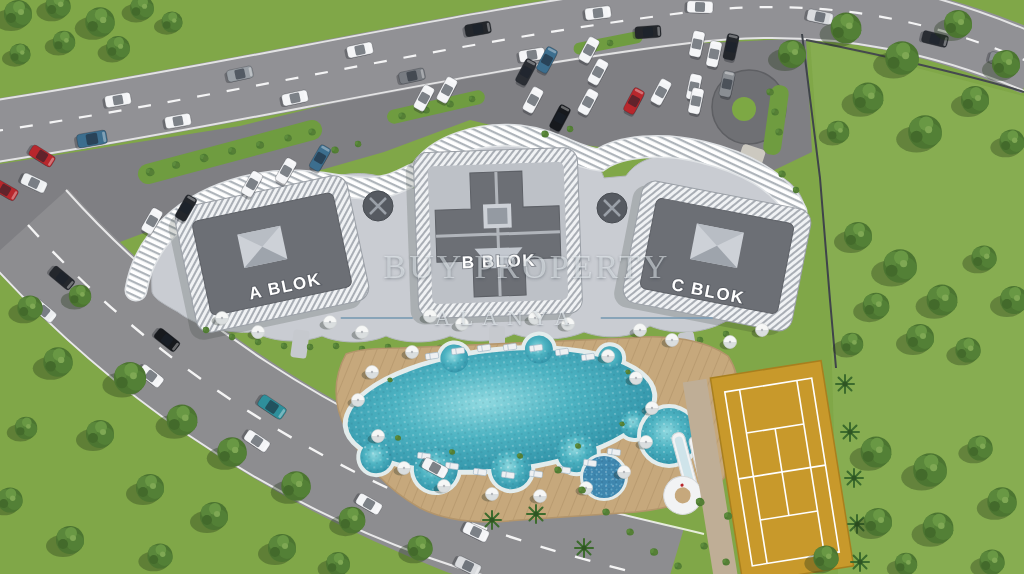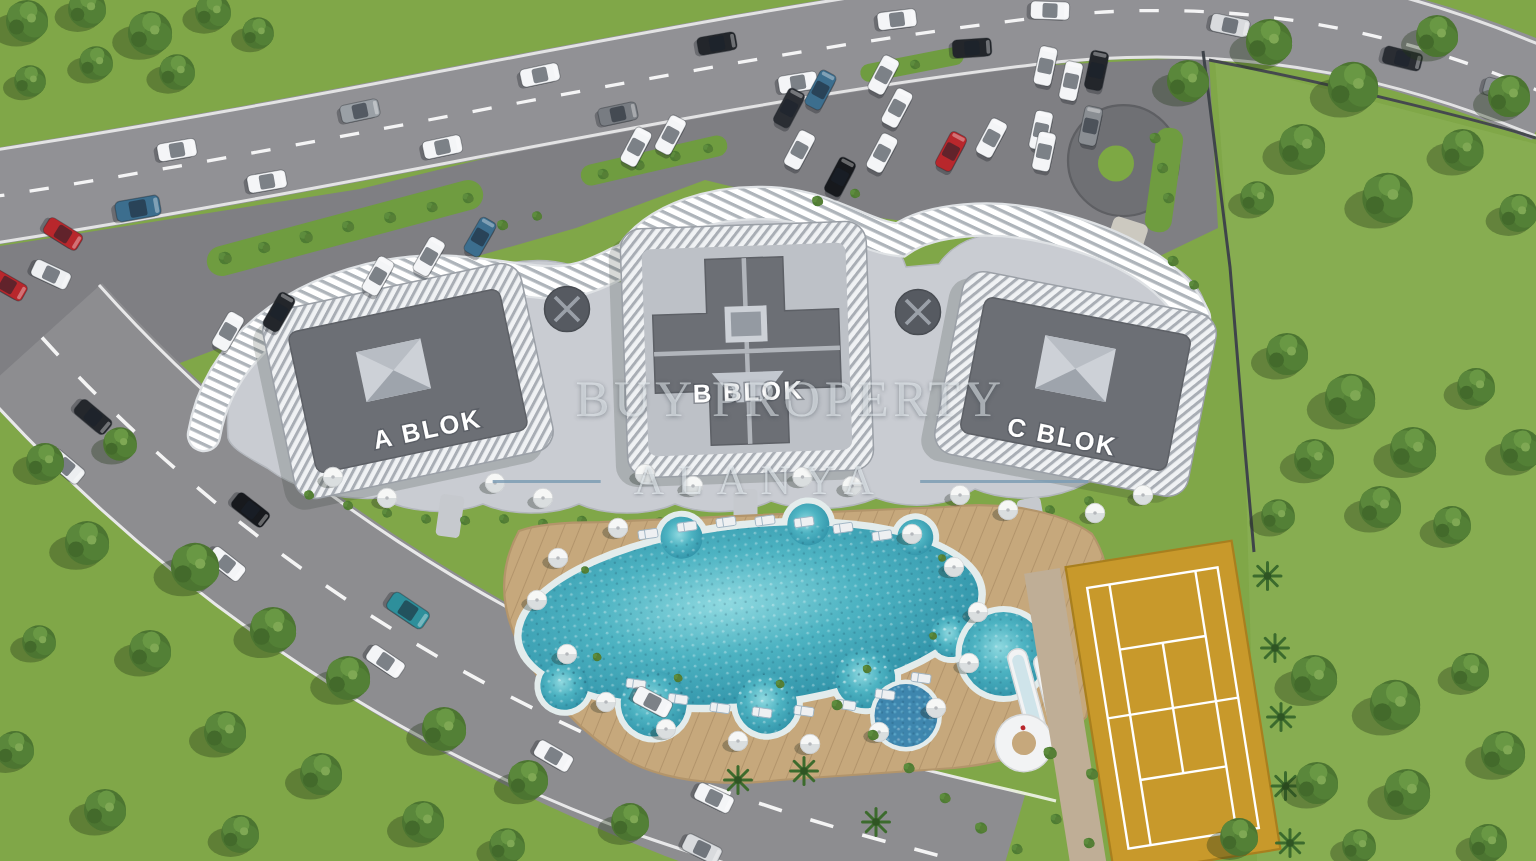--- a/index.html
+++ b/index.html
@@ -9,21 +9,21 @@
   .blok-label{font-family:"Liberation Sans",sans-serif;font-weight:bold;font-size:17px;
               fill:#ffffff;letter-spacing:1.5px;paint-order:stroke;stroke:rgba(70,75,85,0.45);
               stroke-width:2px;text-anchor:middle;}
   .watermark{position:absolute;left:0;top:0;width:100%;height:100%;pointer-events:none;}
   .wm-title{position:absolute;left:527px;top:248px;transform:translateX(-50%);
             font-family:"Liberation Serif",serif;font-size:34px;font-weight:400;
             letter-spacing:3px;white-space:nowrap;color:rgba(240,246,250,0.52);
             text-shadow:0 1px 3px rgba(45,55,65,0.40);}
   .wm-sub{position:absolute;left:527px;top:305px;transform:translateX(-50%);
           display:flex;align-items:center;gap:22px;
-          font-family:"Liberation Serif",serif;font-size:28px;letter-spacing:9px;
+          font-family:"Liberation Serif",serif;font-size:22px;letter-spacing:9px;
           white-space:nowrap;color:rgba(240,246,250,0.60);
           text-shadow:0 1px 2px rgba(45,55,65,0.35);}
   .wm-line{height:2px;background:rgba(125,156,180,0.85);display:inline-block;}
   .wm-line.l{width:72px;} .wm-line.r{width:112px;}
 </style>
 </head>
 <body>
 
 <div class="stage">
 <svg width="1024" height="574" viewBox="0 0 1024 574">

